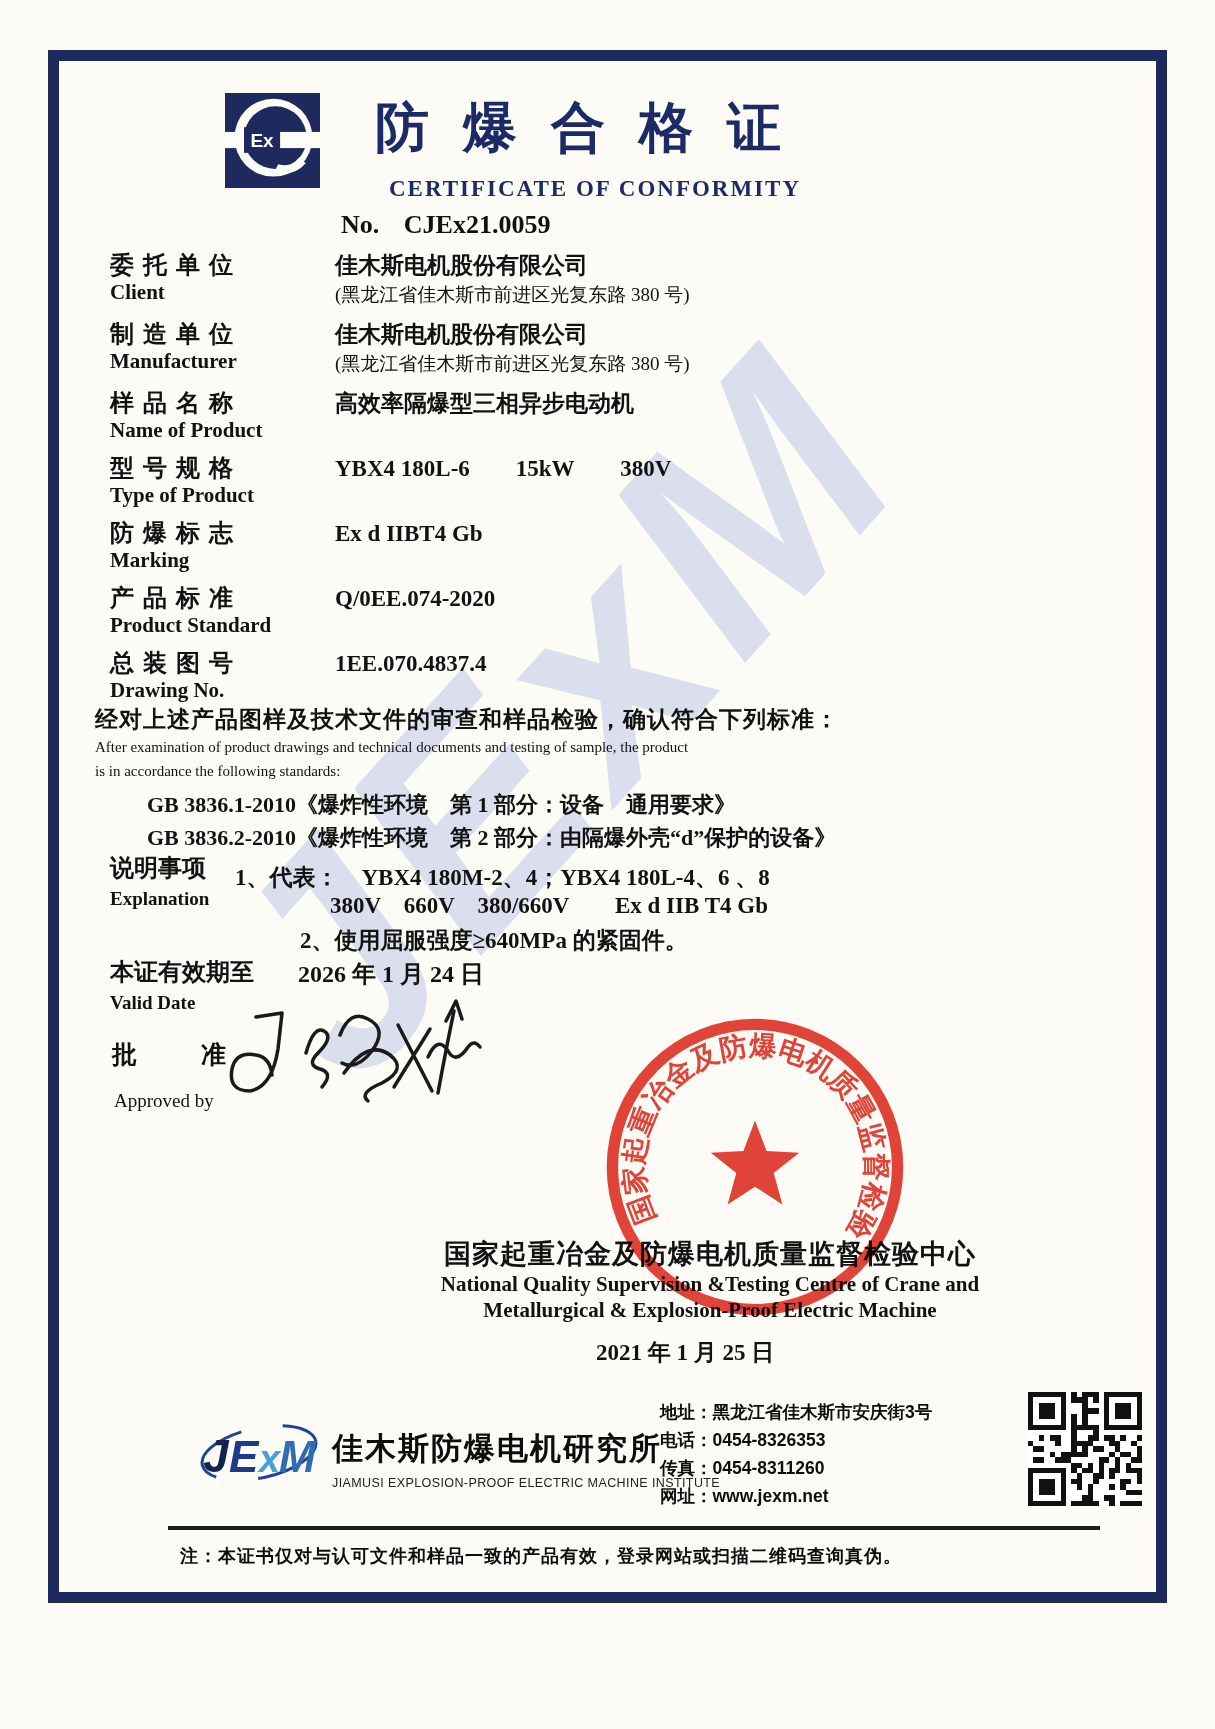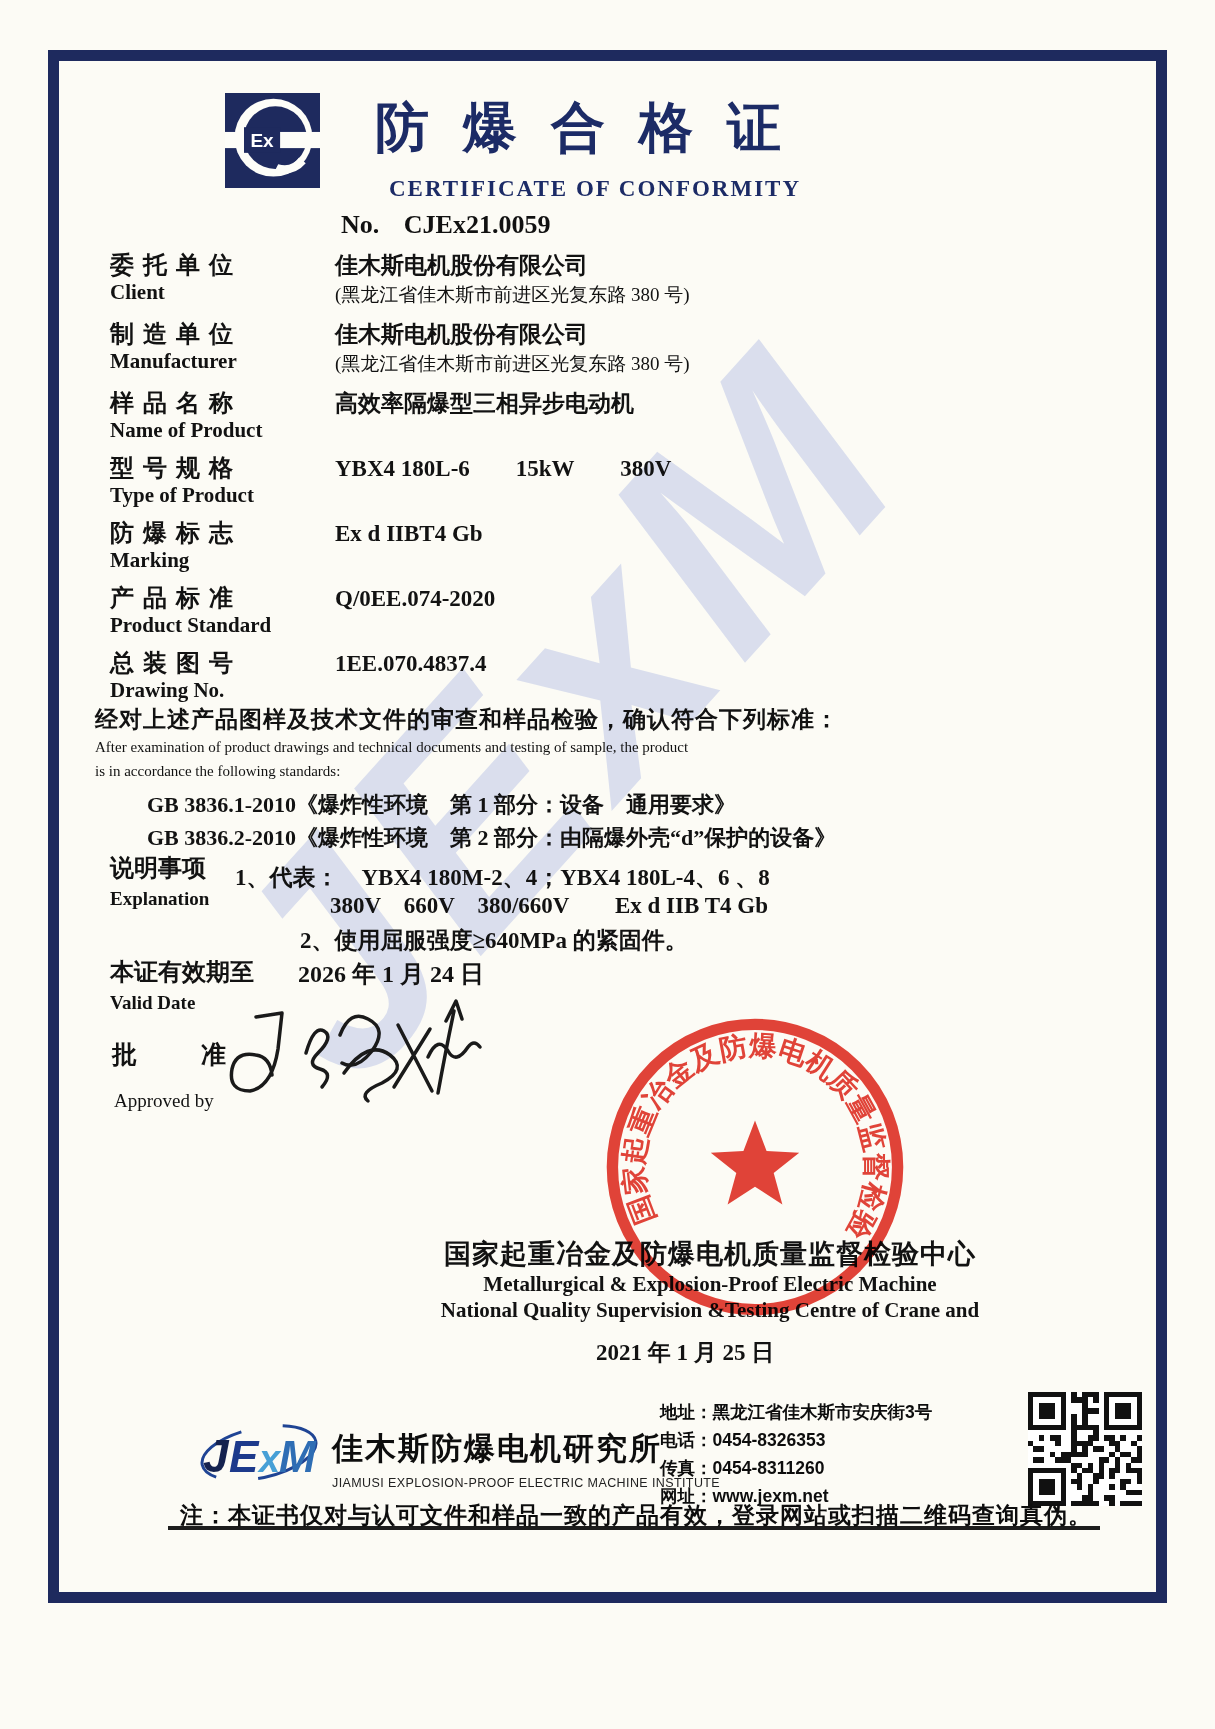--- a/index.html
+++ b/index.html
@@ -67,23 +67,23 @@
   .jexm-logo{left:195px;top:1420px;width:128px;height:66px;z-index:2;}
   .institute{top:1428px;left:332px;width:330px;z-index:2;
     font-family:"Liberation Sans","DejaVu Sans",sans-serif;}
   .inst-cn{font-size:31px;font-weight:bold;letter-spacing:2px;white-space:nowrap;color:#0d0d0d;}
   .inst-en{font-size:12.5px;letter-spacing:.4px;margin-top:6px;white-space:nowrap;color:#222;}
   .contacts{top:1398px;left:660px;width:360px;z-index:2;
     font-family:"Liberation Sans","DejaVu Sans",sans-serif;font-size:17.5px;font-weight:bold;
     line-height:28px;color:#0d0d0d;}
   .qr{left:1028px;top:1392px;width:114px;height:114px;z-index:2;}
   .divider{top:1526px;left:168px;width:932px;height:4px;background:#1d1d1d;z-index:2;}
-  .note{top:1500px;left:180px;width:960px;z-index:2;
+  .note{top:1544px;left:180px;width:960px;z-index:2;
     font-family:Liberation Sans, sans-serif;
-    font-size:23px;font-weight:bold;letter-spacing:1px;color:#0d0d0d;white-space:nowrap;}
+    font-size:18px;font-weight:bold;letter-spacing:1px;color:#0d0d0d;white-space:nowrap;}
 </style>
 </head>
 <body>
 
 <div class="page">
 
   <div class="frame"></div>
 
   <div class="watermark">JExM</div>
 
@@ -220,22 +220,22 @@
     <circle cx="150" cy="150" r="138" fill="none" stroke="#e02a1e" stroke-width="11"></circle>
     <path id="stamp-arc" d="M 56.5 204 A 108 108 0 1 1 243.5 204" fill="none"></path>
     <text font-size="27" font-weight="bold" fill="#e02a1e" font-family="Liberation Serif, serif">
       <textPath href="#stamp-arc" startOffset="4">国家起重冶金及防爆电机质量监督检验中心</textPath>
     </text>
     <polygon fill="#e02a1e" points="150,105 161.2,134.6 192.8,136.1 168.1,155.9 176.5,186.4 150,169 123.5,186.4 131.9,155.9 107.2,136.1 138.8,134.6"></polygon>
   </svg>
 
   <div class="abs centre">
     <div class="ct-cn">国家起重冶金及防爆电机质量监督检验中心</div>
+    <div class="ct-en">National Quality Supervision &amp;Testing Centre of Crane and</div>
     <div class="ct-en">Metallurgical &amp; Explosion-Proof Electric Machine</div>
-    <div class="ct-en">National Quality Supervision &amp;Testing Centre of Crane and</div>
   </div>
   <div class="abs ct-date">2021 年 1 月 25 日</div>
 
   <svg class="abs jexm-logo" viewBox="0 0 128 66">
     <ellipse cx="64" cy="33" rx="58" ry="25" transform="rotate(-12 64 33)" fill="none" stroke="#1f4494" stroke-width="3" stroke-dasharray="74 42"></ellipse>
     <text y="52" font-family="Liberation Sans, sans-serif" font-style="italic" font-weight="bold">
       <tspan x="8" font-size="46" fill="#14224f">J</tspan>
       <tspan x="34" font-size="44" fill="#1d3a8c">E</tspan>
       <tspan x="64" font-size="38" fill="#47a0d6">x</tspan>
       <tspan x="84" font-size="44" fill="#2e6db4">M</tspan>

